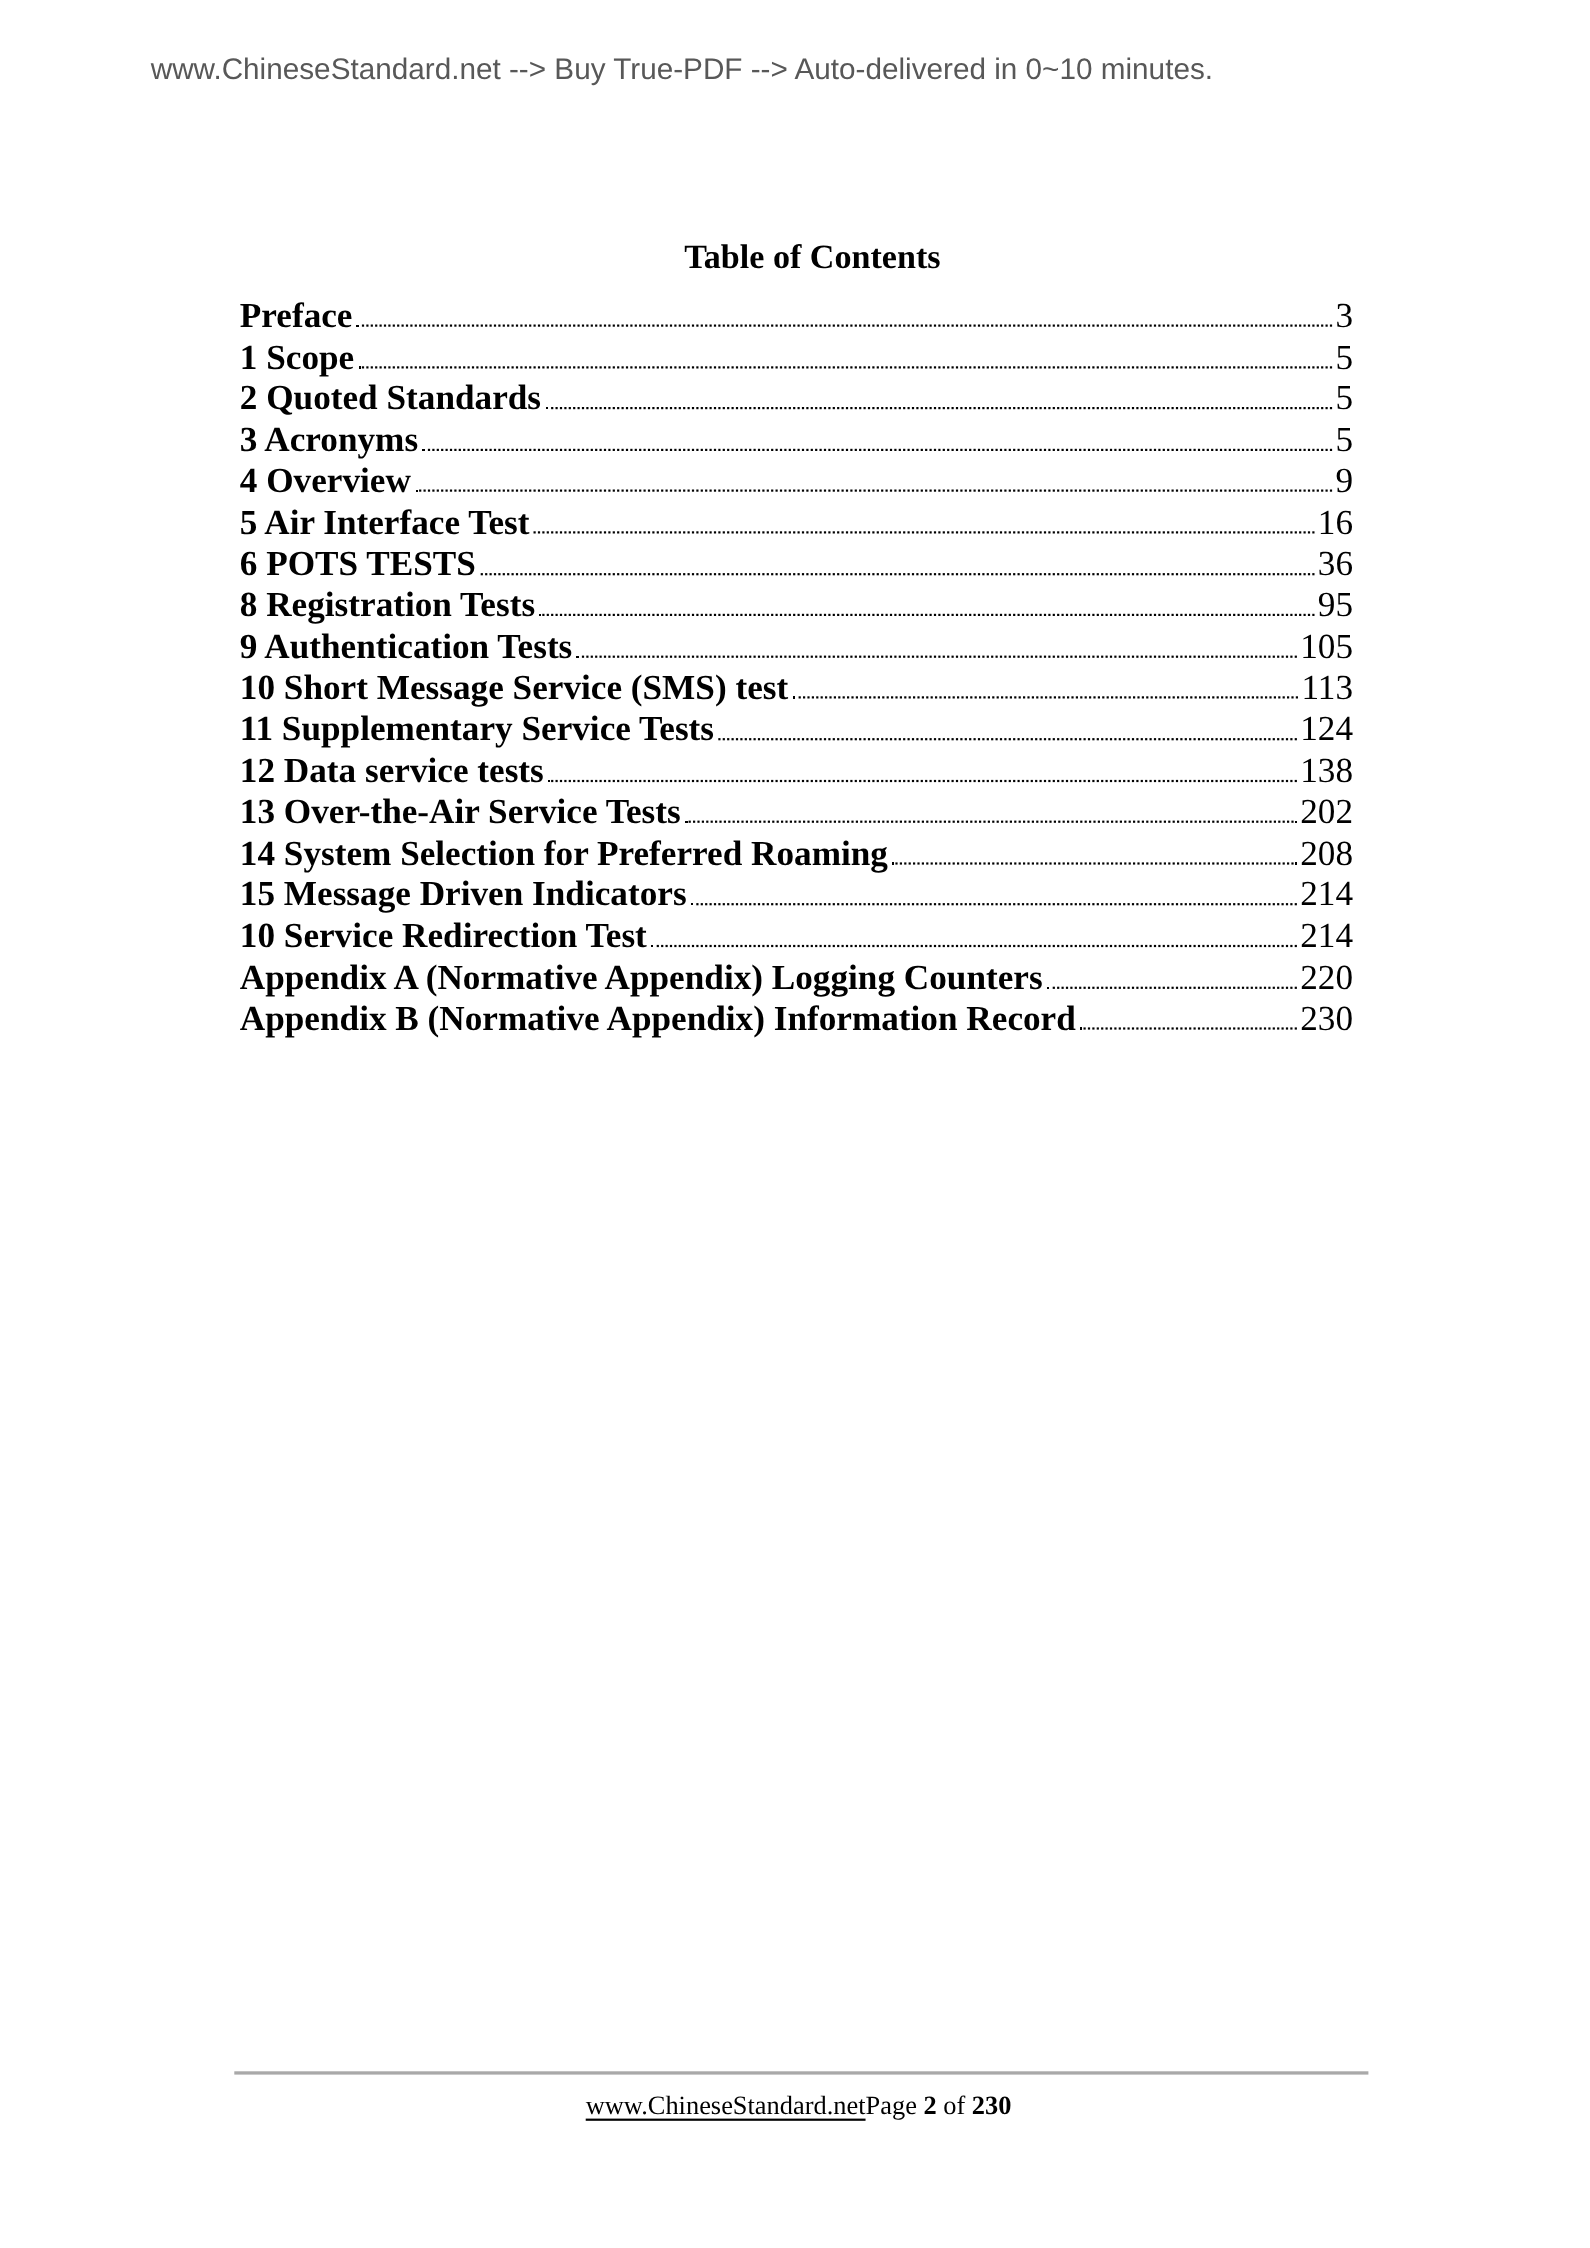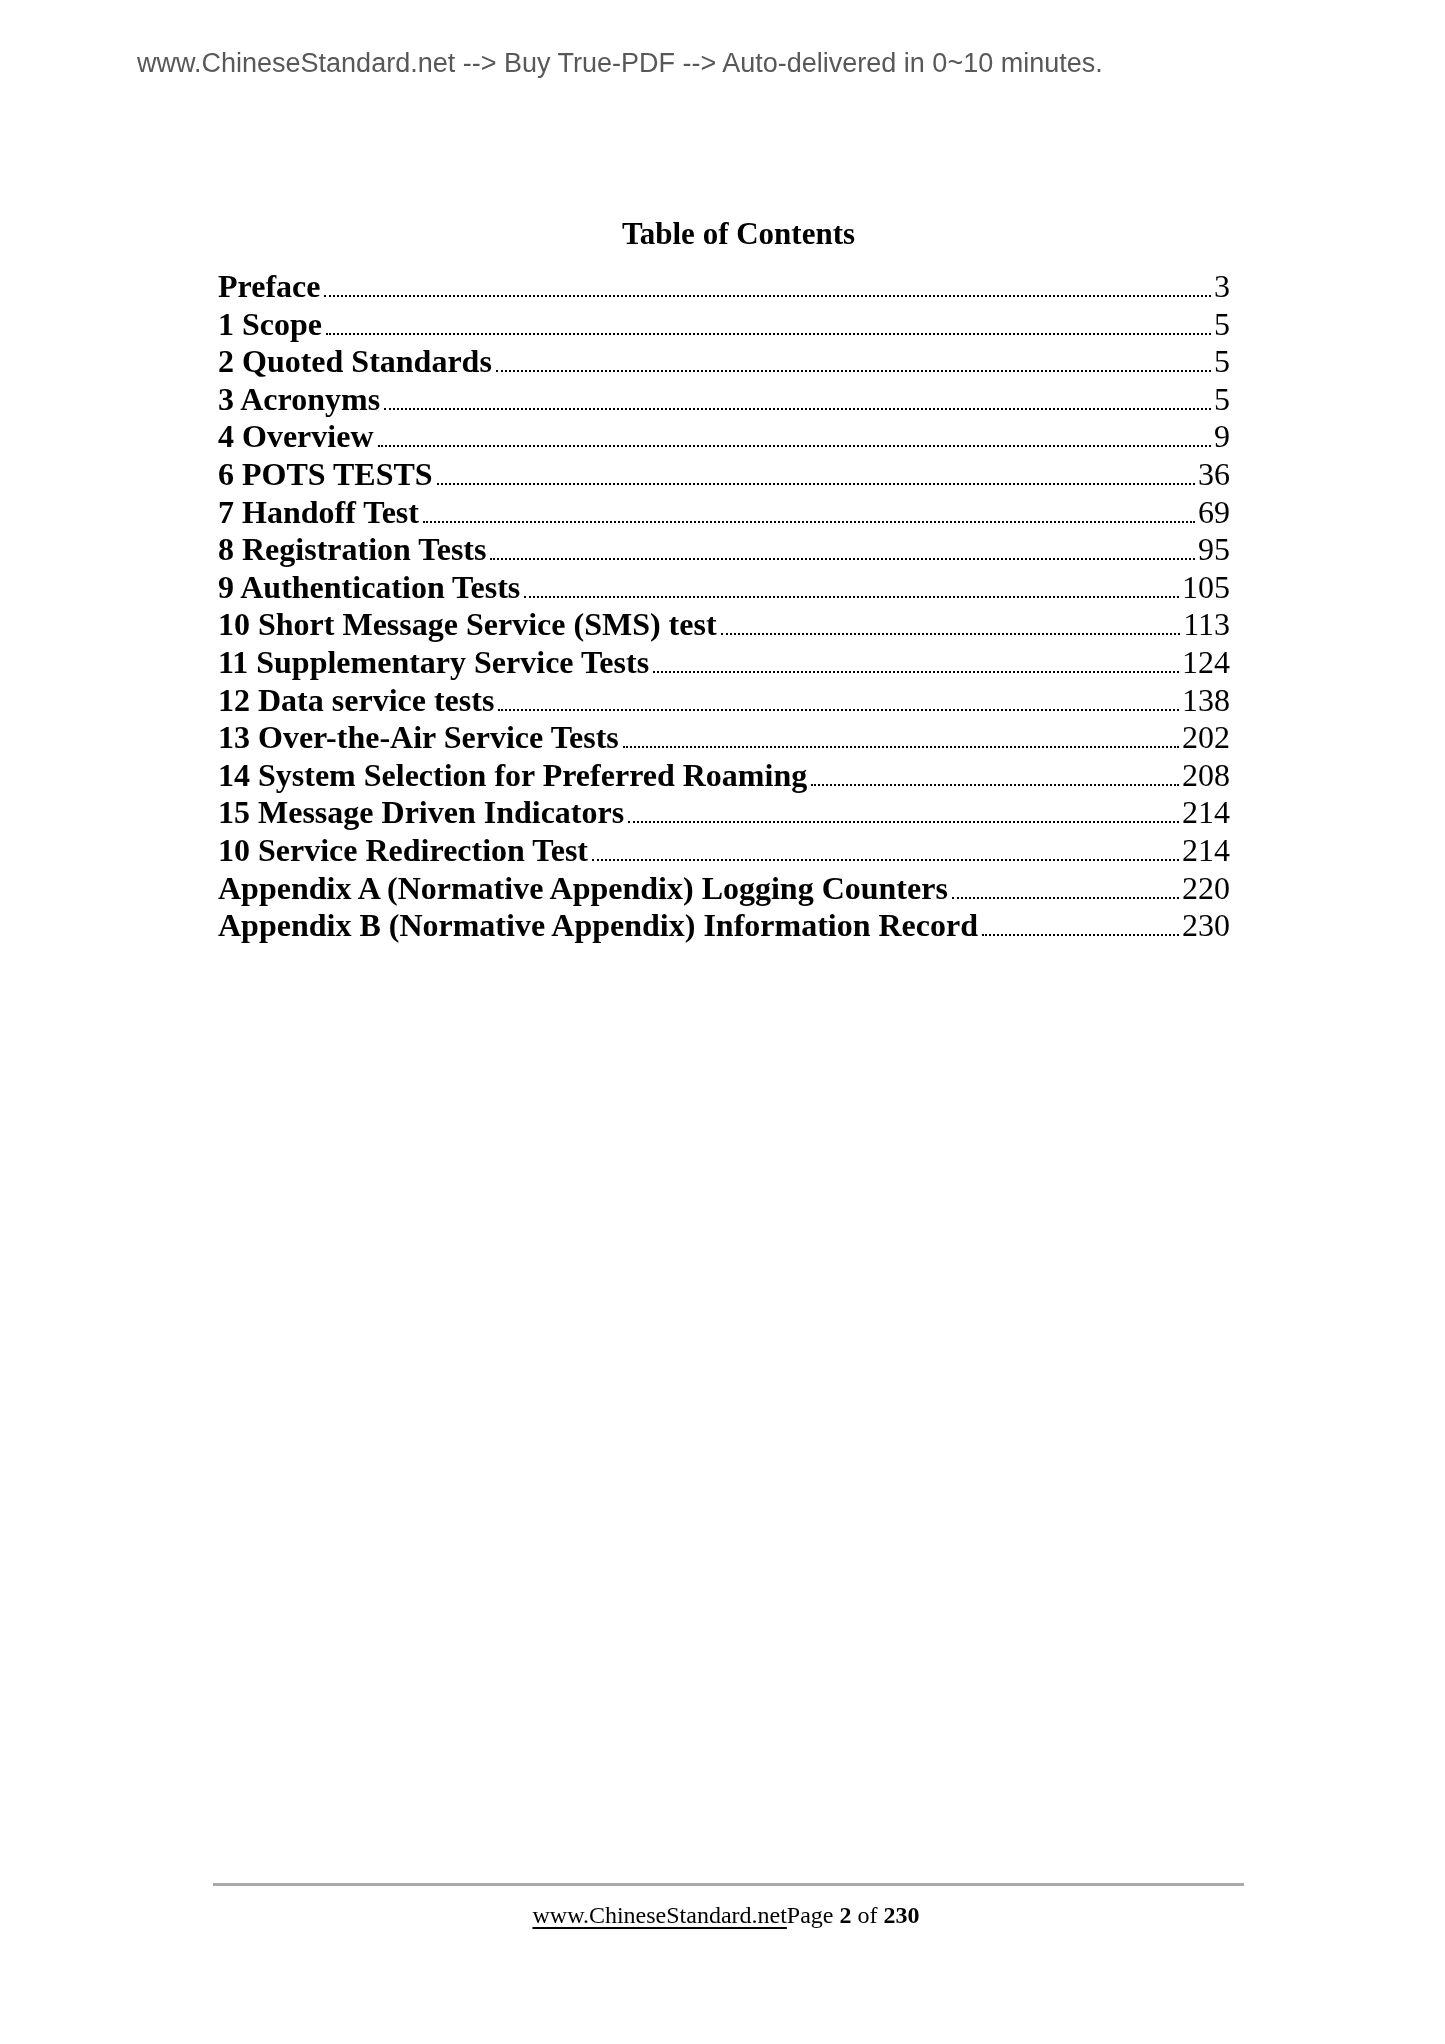--- a/index.html
+++ b/index.html
@@ -136,32 +136,32 @@
     <span class="toc-leader"></span>
     <span class="toc-entry-page">5</span>
   </div>
 
   <div class="toc-row">
     <span class="toc-entry-title">4 Overview</span>
     <span class="toc-leader"></span>
     <span class="toc-entry-page">9</span>
   </div>
 
+  <div class="toc-row">
+    <span class="toc-entry-title">5 Air Interface Test</span>
+    <span class="toc-leader"></span>
+    <span class="toc-entry-page">16</span>
+  </div>
 
   <div class="toc-row">
     <span class="toc-entry-title">6 POTS TESTS</span>
     <span class="toc-leader"></span>
     <span class="toc-entry-page">36</span>
   </div>
 
-  <div class="toc-row">
-    <span class="toc-entry-title">7 Handoff Test</span>
-    <span class="toc-leader"></span>
-    <span class="toc-entry-page">69</span>
-  </div>
 
   <div class="toc-row">
     <span class="toc-entry-title">8 Registration Tests</span>
     <span class="toc-leader"></span>
     <span class="toc-entry-page">95</span>
   </div>
 
   <div class="toc-row">
     <span class="toc-entry-title">9 Authentication Tests</span>
     <span class="toc-leader"></span>

